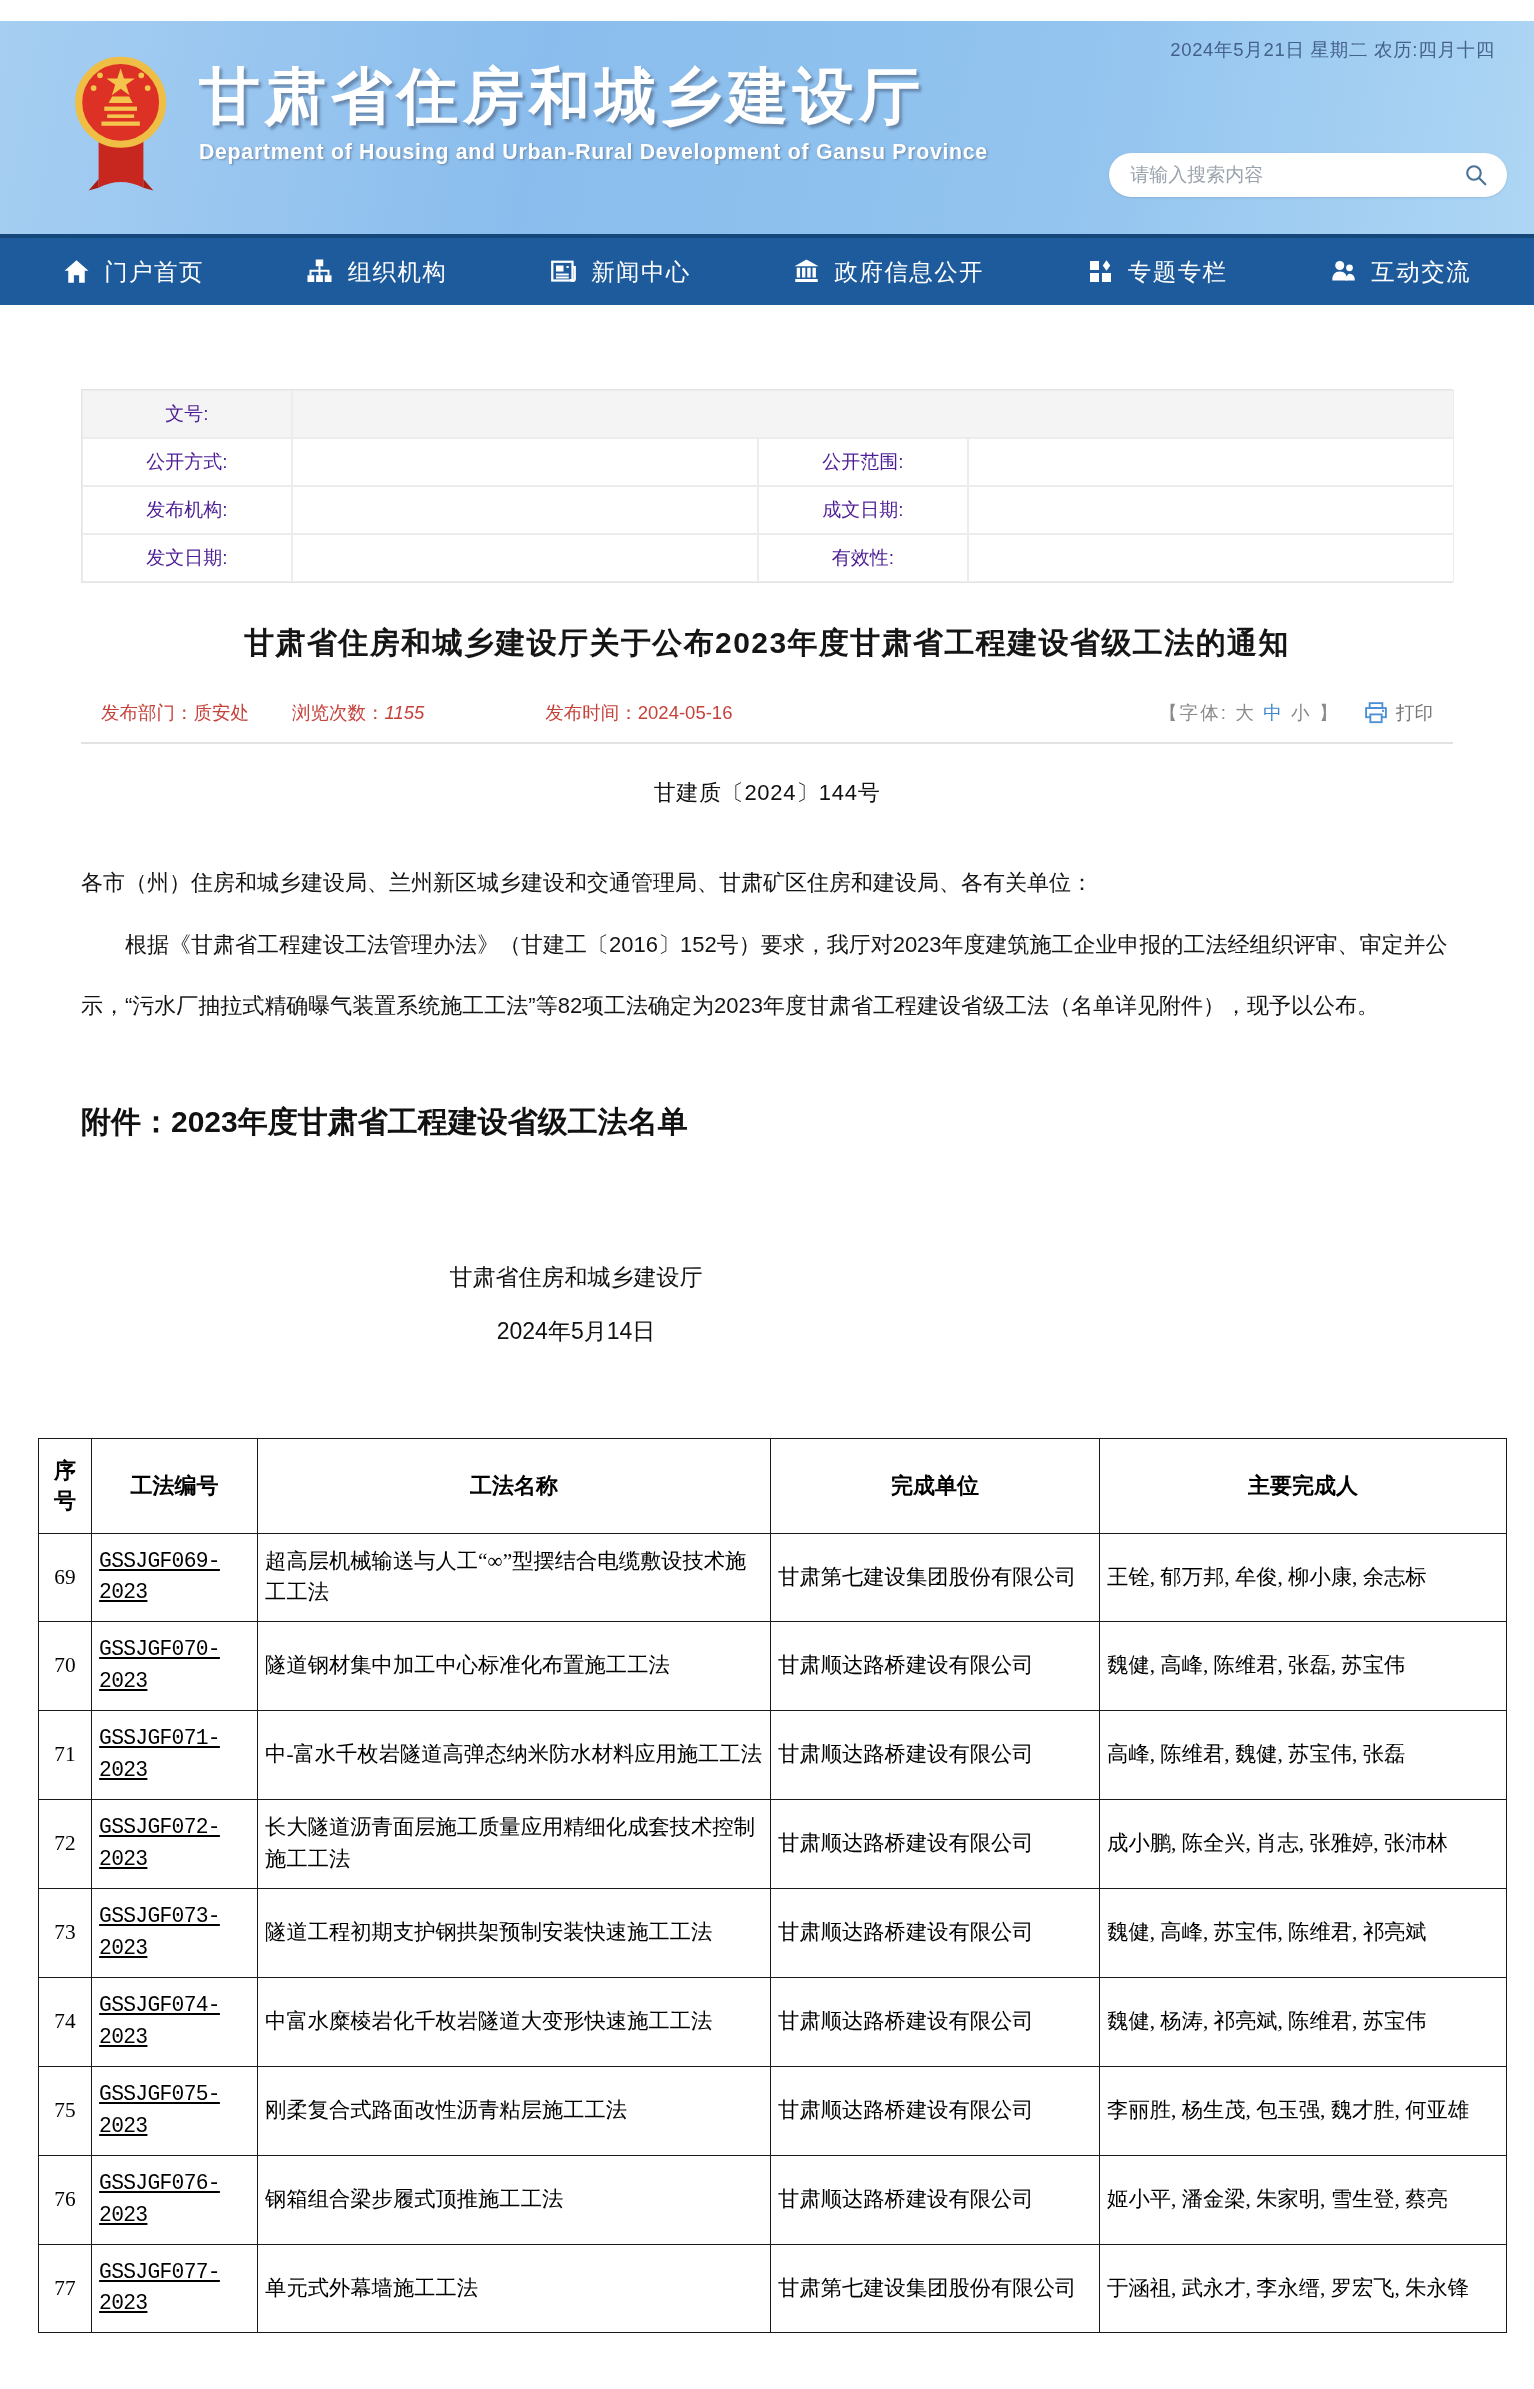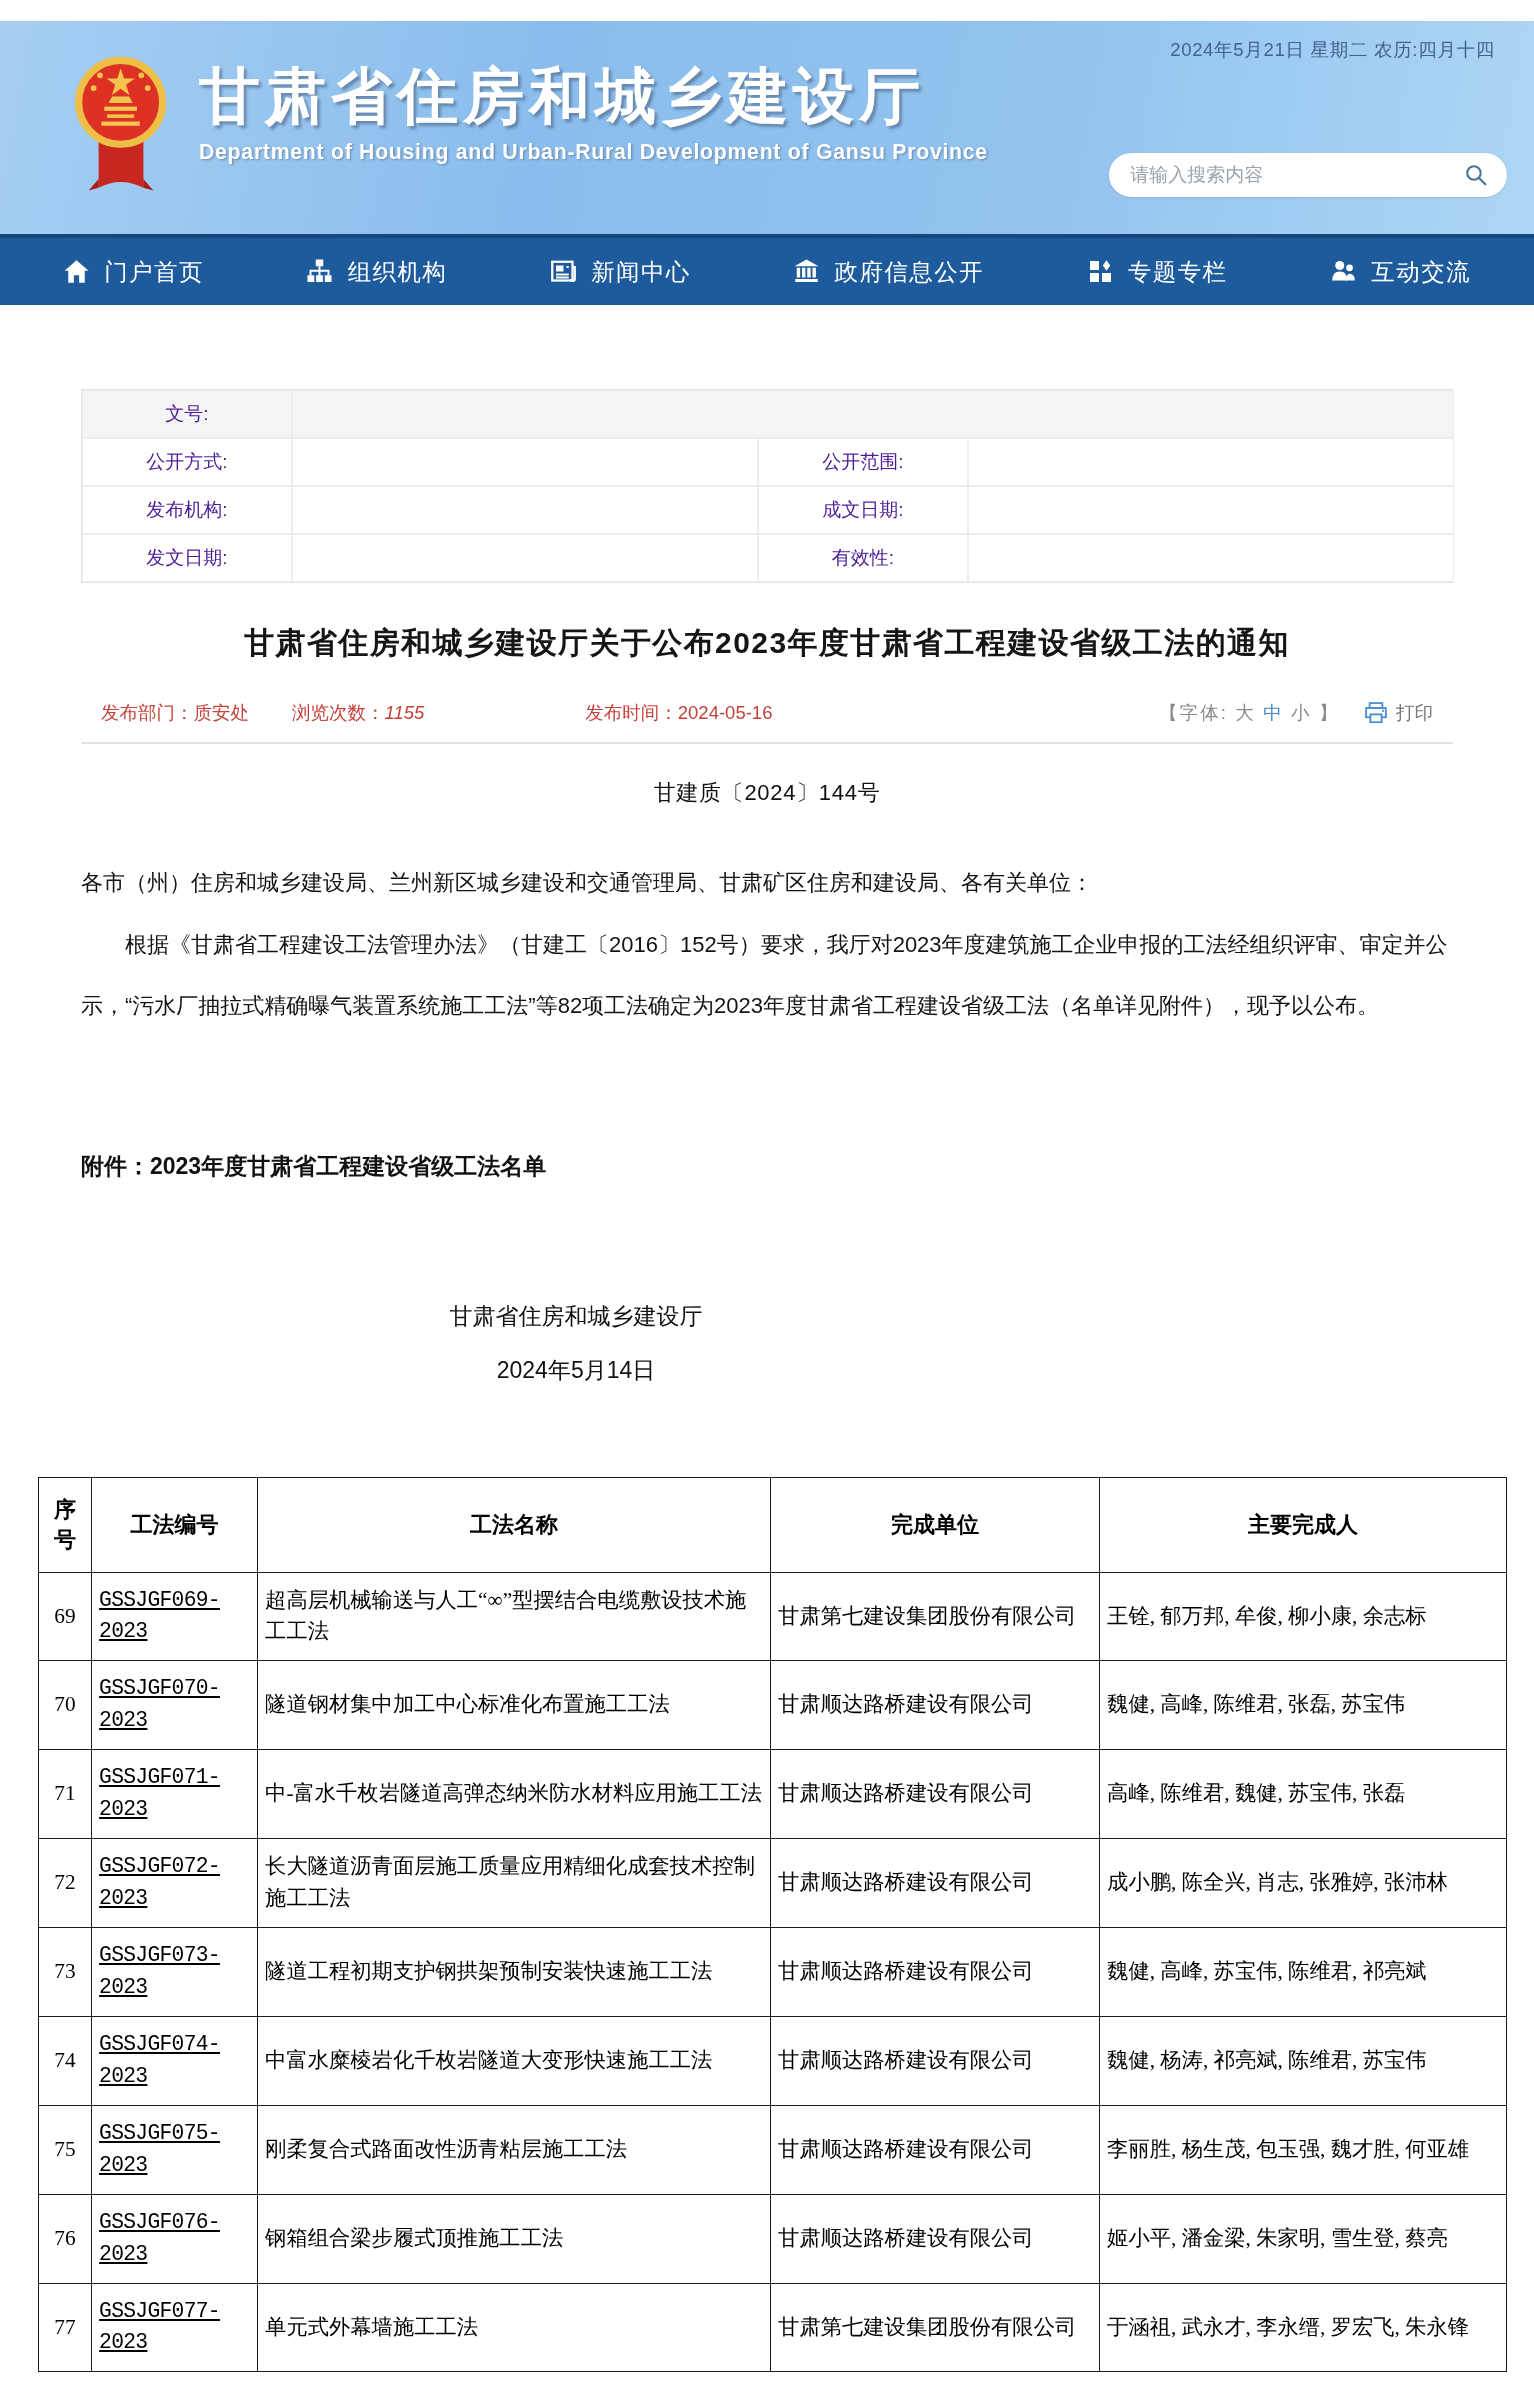--- a/index.html
+++ b/index.html
@@ -69,34 +69,34 @@
   .df-span3 { grid-column:2 / 5; }
   .article-title {
     margin-top:40px; text-align:center;
     font-size:30px; font-weight:700; color:#151515; letter-spacing:1.4px;
   }
   .meta-row {
     margin-top:36px; padding:0 20px;
     display:flex; align-items:flex-start; font-size:18.5px; color:#c5423b;
   }
   .meta-item { margin-right:43px; white-space:nowrap; }
-  .meta-item.time { margin-left:118px; }
+  .meta-item.time { margin-left:78px; }
   .views-num { font-style:italic; }
   .meta-right { margin-left:auto; display:flex; align-items:center; gap:24px; color:#8a8a8a; }
   .font-ctl { letter-spacing:2.1px; }
   .font-ctl .f-mid { color:#3f86c8; cursor:pointer; }
   .font-ctl .f-big, .font-ctl .f-small { cursor:pointer; }
   .print-btn { display:flex; align-items:center; gap:8.5px; cursor:pointer; color:#777; }
   .print-btn svg { width:24px; height:24px; }
   .divider { margin-top:17px; border-bottom:2.1px solid #e2e2e2; }
   .doc-no { margin-top:34px; text-align:center; font-size:22px; color:#111; letter-spacing:0.7px; }
   .doc-body { margin-top:44px; font-size:22px; color:#141414; line-height:2.8; }
   .doc-body p { margin:0; }
   .doc-body p.para { text-indent:2em; }
-  .attachment { margin-top:114px; font-size:23px; font-weight:600; color:#111; }
+  .attachment { margin-top:65px; font-size:30px; font-weight:600; color:#111; }
   .sign-block { margin-top:107px; width:990px; text-align:center; font-size:23px; color:#111; line-height:2.35; }
   
   .table-wrap { position:relative; margin:80px 0 28.4px 38px; width:1467px; }
   table.methods {
     width:100%; border-collapse:collapse; border:1.4px solid #1a1a1a;
     font-family:"Liberation Serif", serif; color:#000; table-layout:fixed;
   }
   table.methods th, table.methods td { border:1.4px solid #1a1a1a; }
   table.methods th { font-size:22px; font-weight:700; padding:17px 4.3px; line-height:1.35; }
   table.methods td { font-size:21.3px; padding:12px 7.1px; line-height:1.5; }

